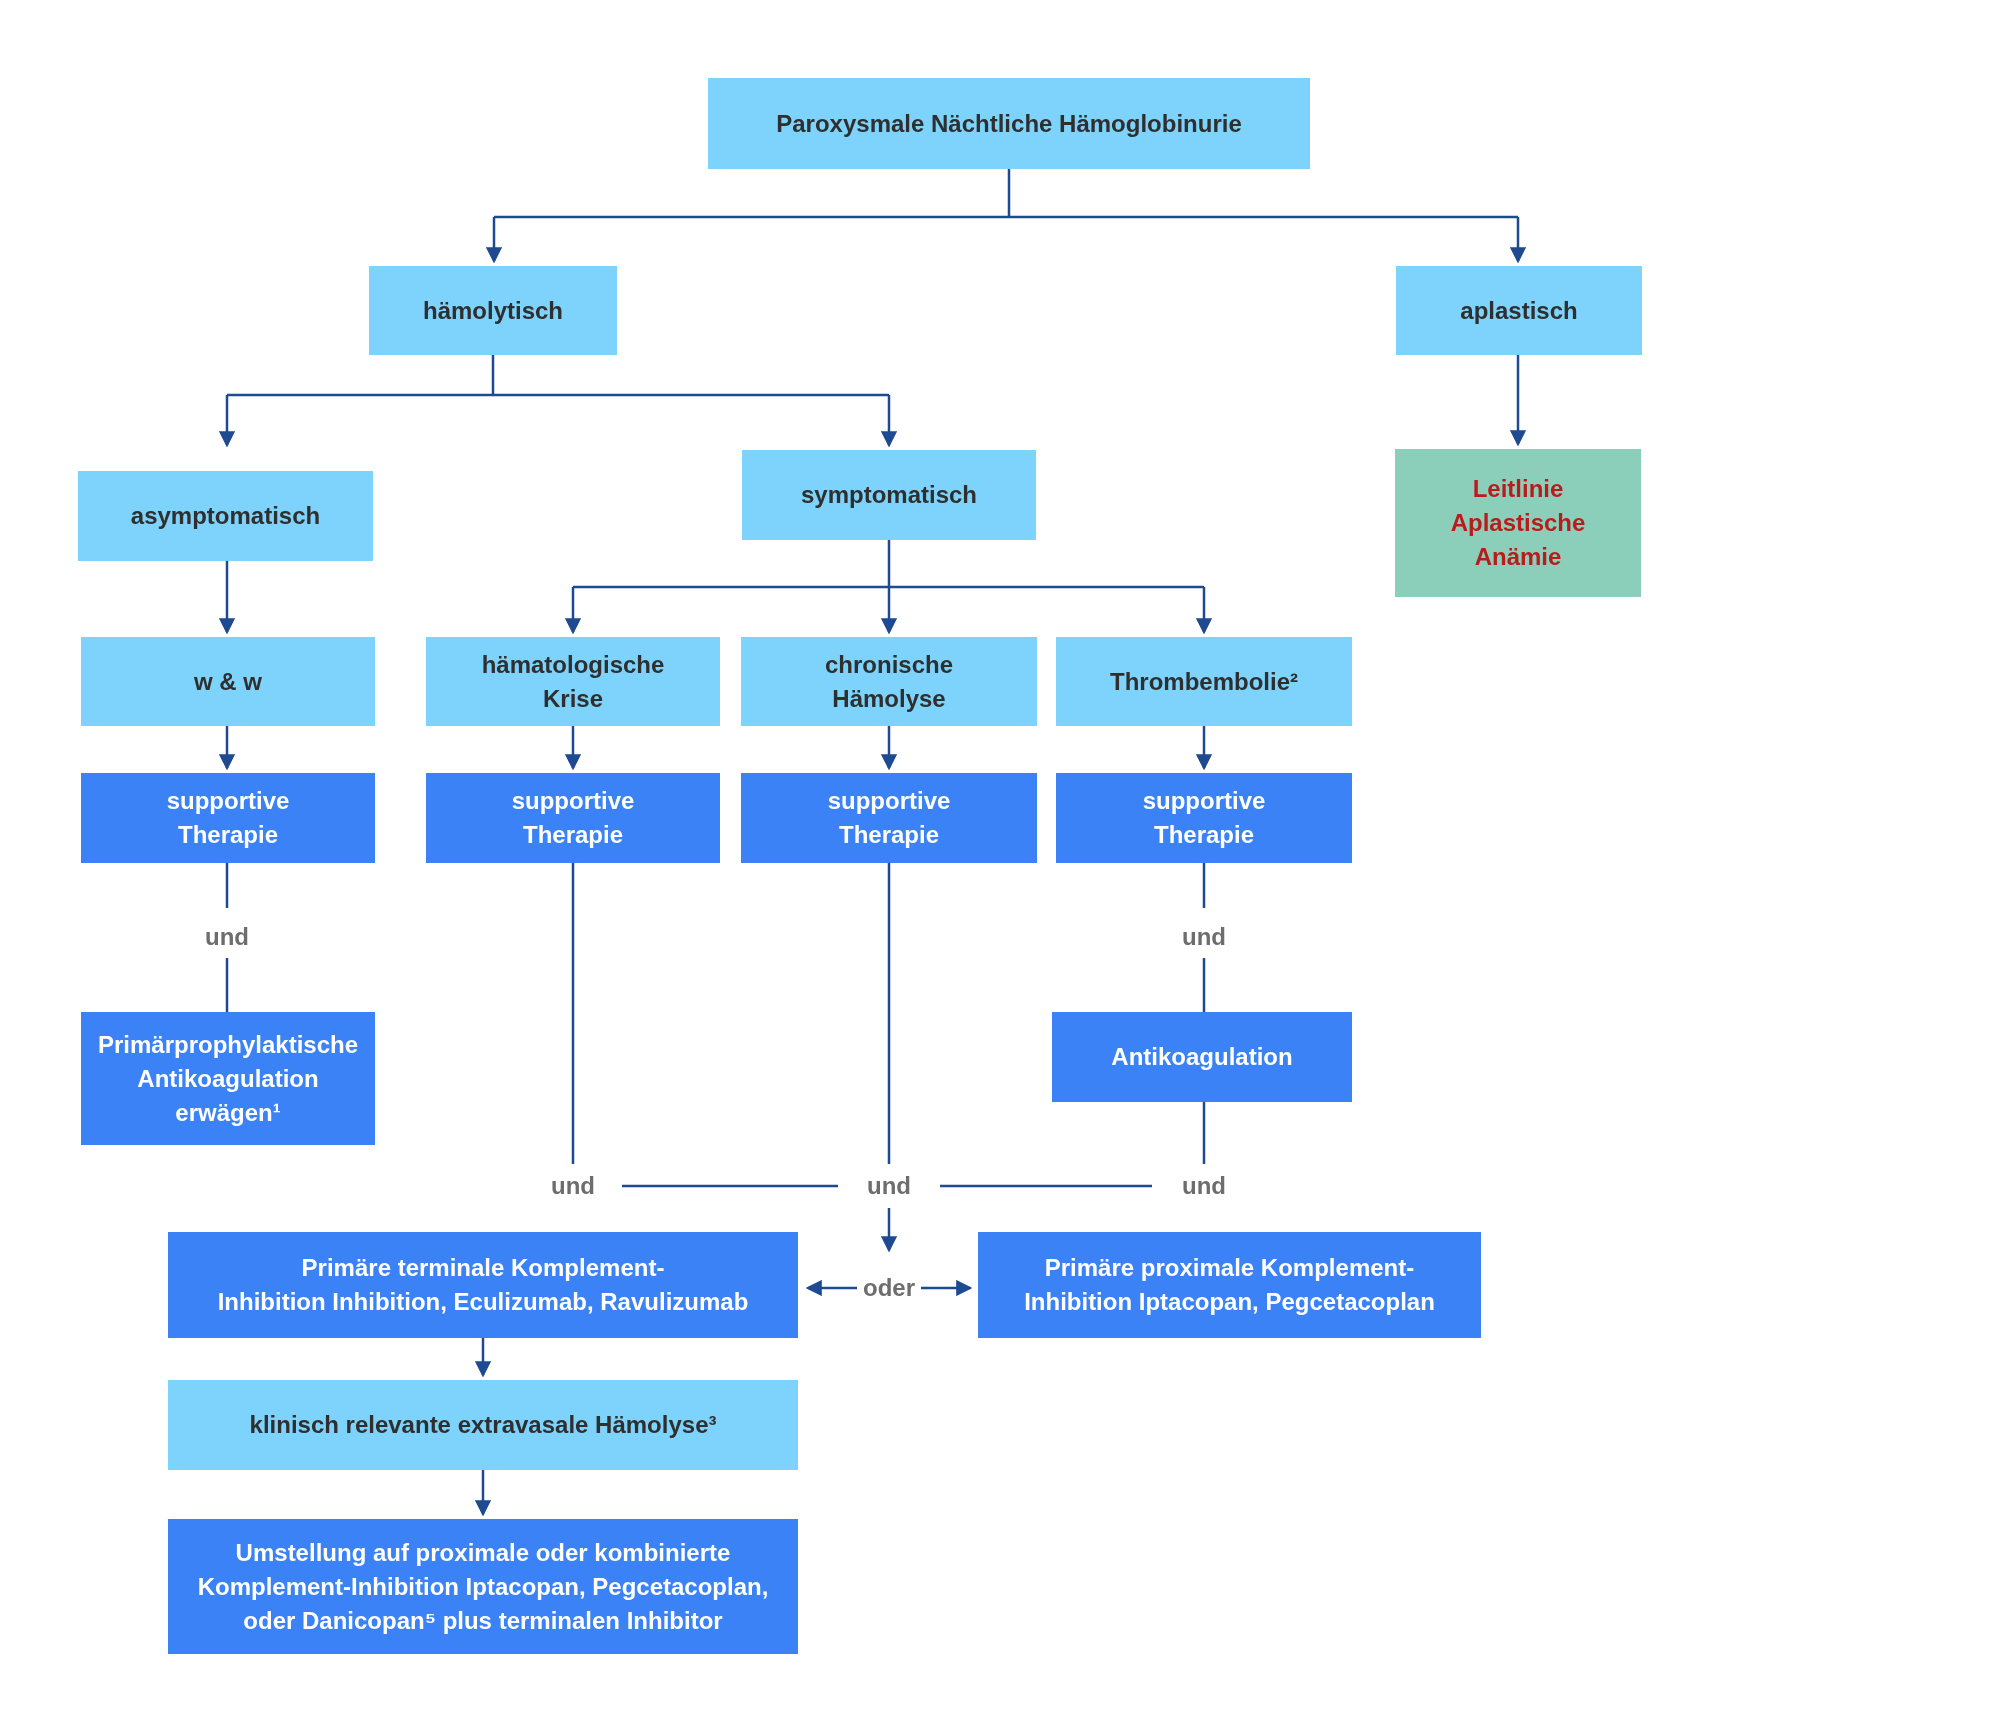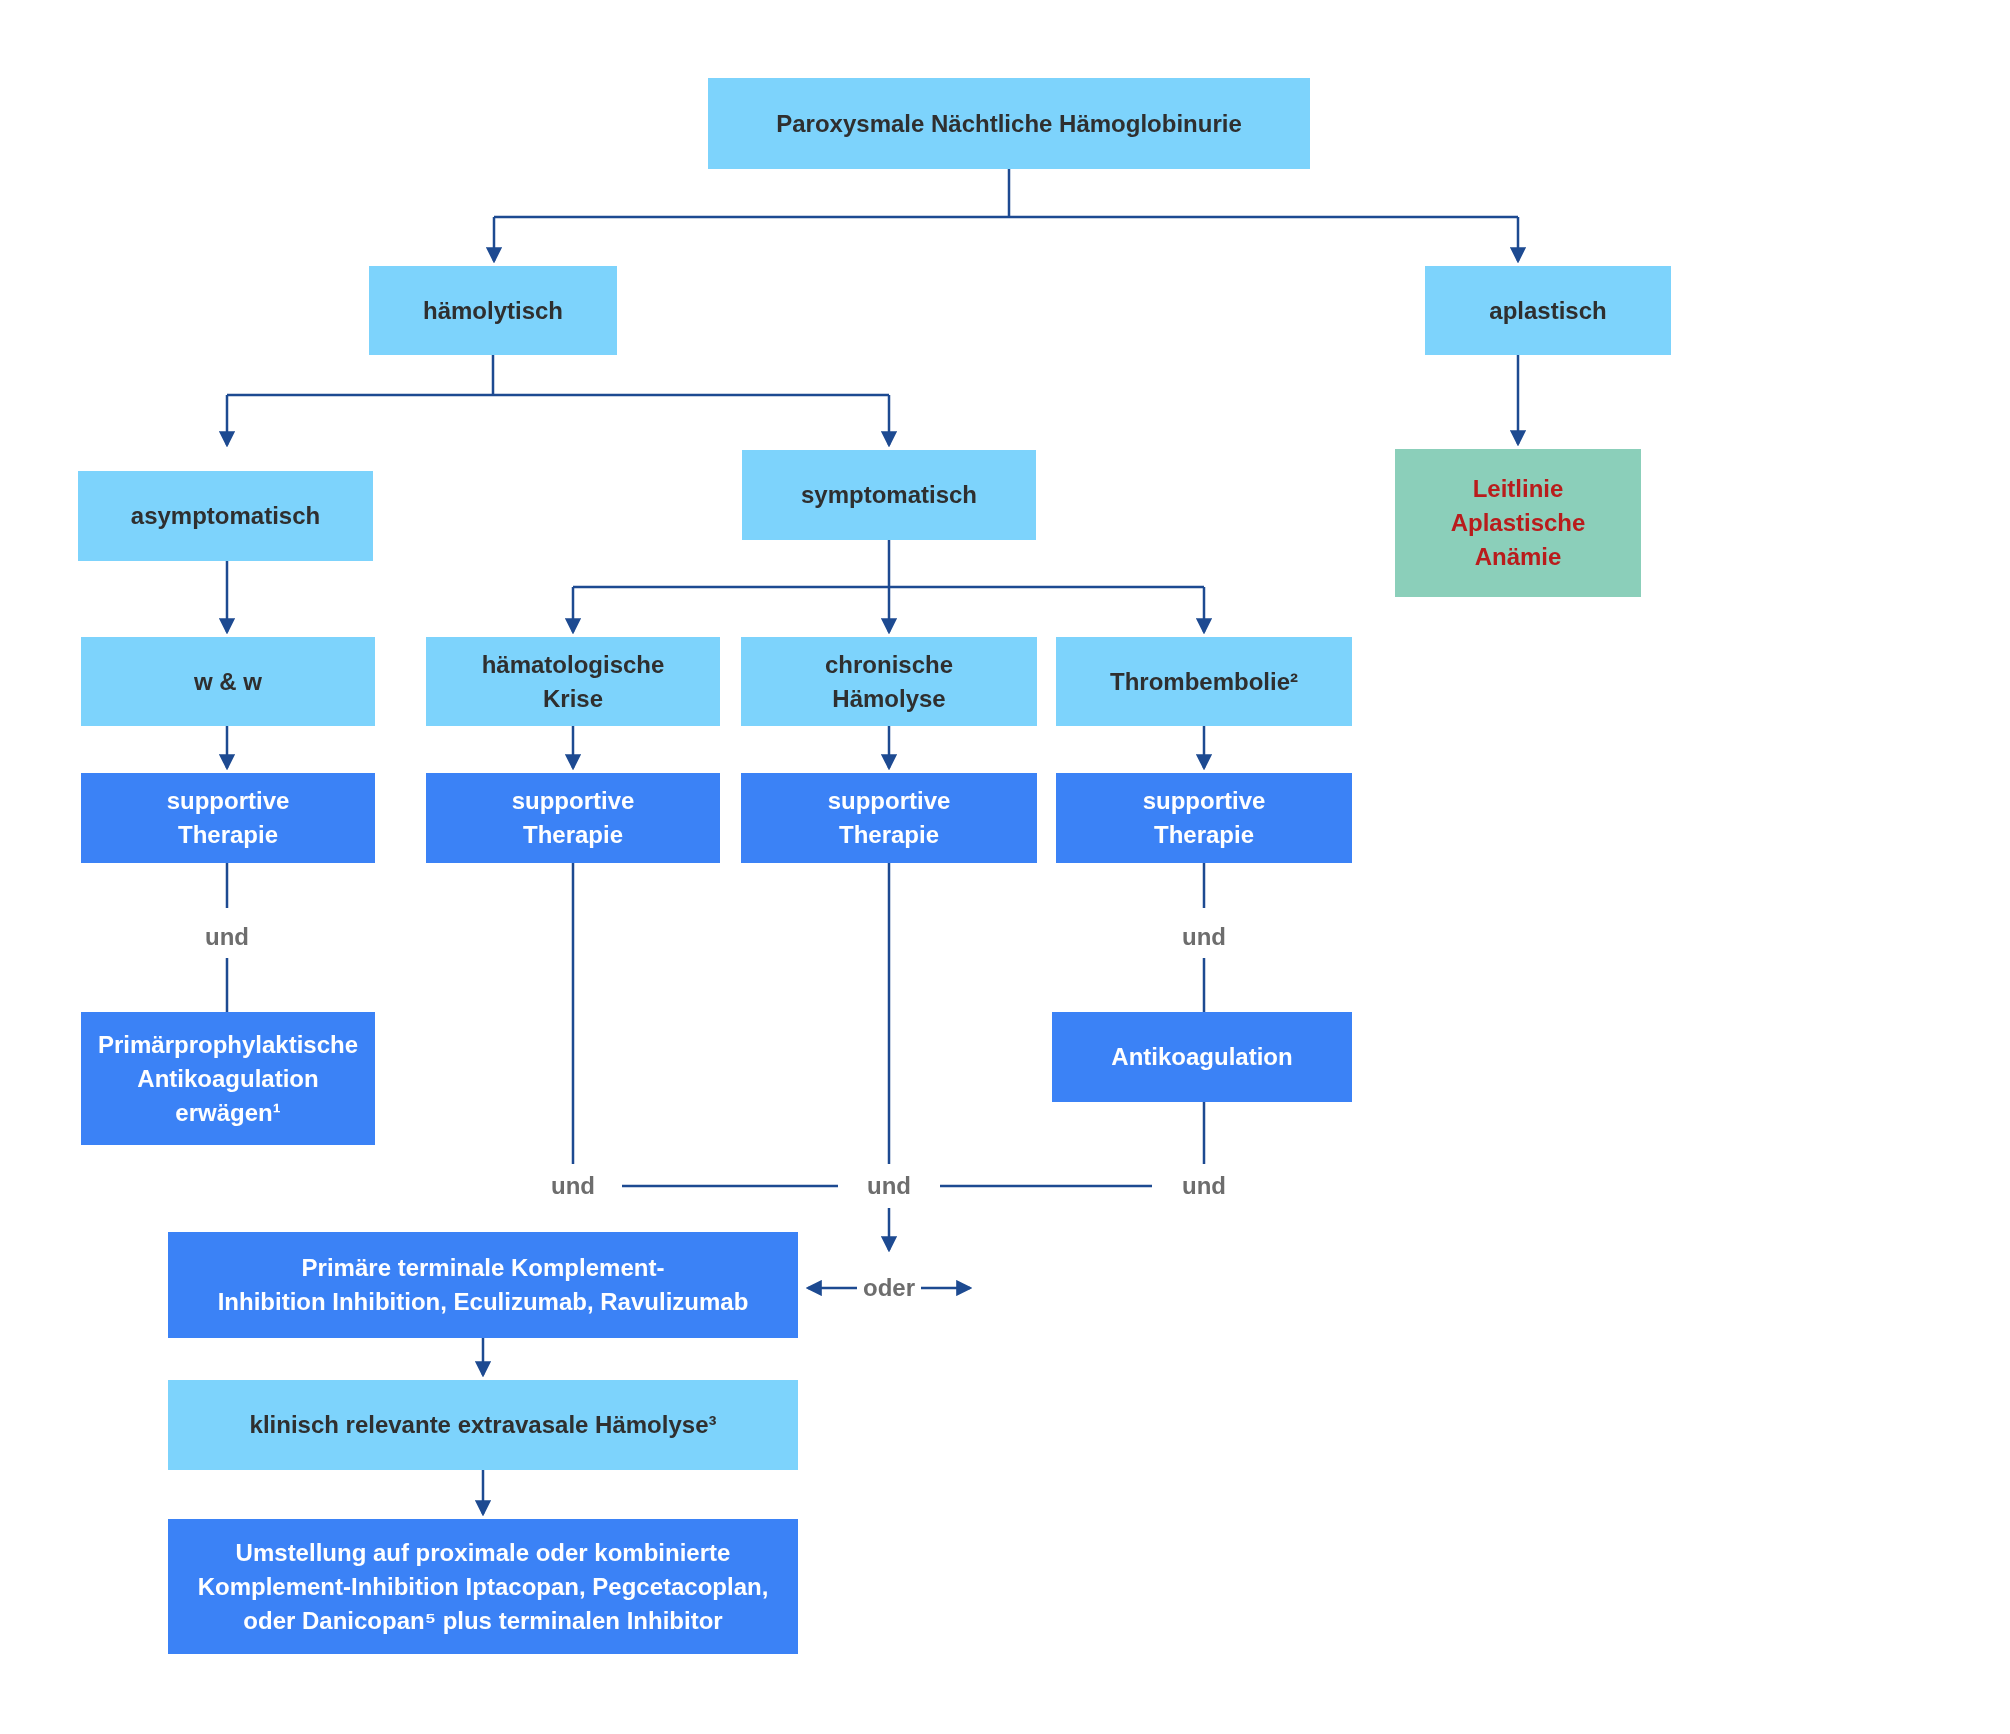--- a/index.html
+++ b/index.html
@@ -75,21 +75,21 @@
     <path stroke="#1d4a91" stroke-width="2.5" marker-end="url(#arrow)" d="M860,1288 H808"></path>
     <path stroke="#1d4a91" stroke-width="2.5" marker-end="url(#arrow)" d="M918,1288 H970"></path>
     <path stroke="#1d4a91" stroke-width="2.5" marker-end="url(#arrow)" d="M483,1338 V1375"></path>
     <path stroke="#1d4a91" stroke-width="2.5" marker-end="url(#arrow)" d="M483,1470 V1514"></path>
   </svg>
 
   <div class="node gray" style="left:708px;top:78px;width:602px;height:91px">Paroxysmale Nächtliche Hämoglobinurie</div>
 
   <div class="node gray" style="left:369px;top:266px;width:248px;height:89px">hämolytisch</div>
 
-  <div class="node gray" style="left:1425px;top:266px;width:246px;height:89px">aplastisch</div>
+  <div class="node gray" style="left:1396px;top:266px;width:246px;height:89px">aplastisch</div>
 
   <div class="node teal" style="left:1395px;top:449px;width:246px;height:148px">Leitlinie
 Aplastische
 Anämie</div>
 
   <div class="node gray" style="left:78px;top:471px;width:295px;height:90px">asymptomatisch</div>
 
   <div class="node gray" style="left:742px;top:450px;width:294px;height:90px">symptomatisch</div>
 
   <div class="node gray" style="left:81px;top:637px;width:294px;height:89px">w &amp; w</div>
@@ -116,20 +116,22 @@
 
   <div class="node blue" style="left:81px;top:1012px;width:294px;height:133px">Primärprophylaktische
 Antikoagulation
 erwägen¹</div>
 
   <div class="node blue" style="left:1052px;top:1012px;width:300px;height:90px">Antikoagulation</div>
 
   <div class="node blue" style="left:168px;top:1232px;width:630px;height:106px">Primäre terminale Komplement-
 Inhibition Inhibition, Eculizumab, Ravulizumab</div>
 
+  <div class="node blue" style="left:978px;top:1232px;width:503px;height:106px">Primäre proximale Komplement-
+Inhibition Iptacopan, Pegcetacoplan</div>
 
   <div class="node gray" style="left:168px;top:1380px;width:630px;height:90px">klinisch relevante extravasale Hämolyse³</div>
 
   <div class="node blue" style="left:168px;top:1519px;width:630px;height:135px">Umstellung auf proximale oder kombinierte
 Komplement-Inhibition Iptacopan, Pegcetacoplan,
 oder Danicopan⁵ plus terminalen Inhibitor</div>
 
   <div class="conn-label" style="left:227px;top:937px">und</div>
   <div class="conn-label" style="left:1204px;top:937px">und</div>
   <div class="conn-label" style="left:573px;top:1186px">und</div>

